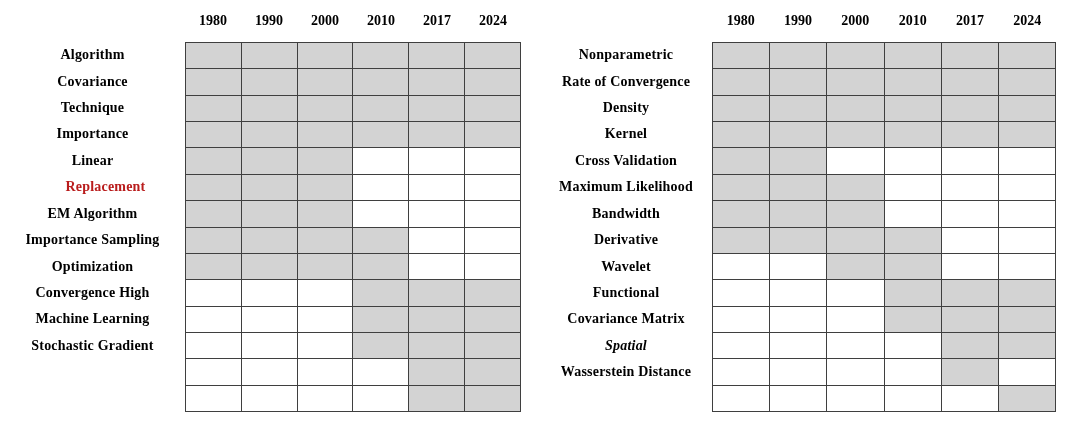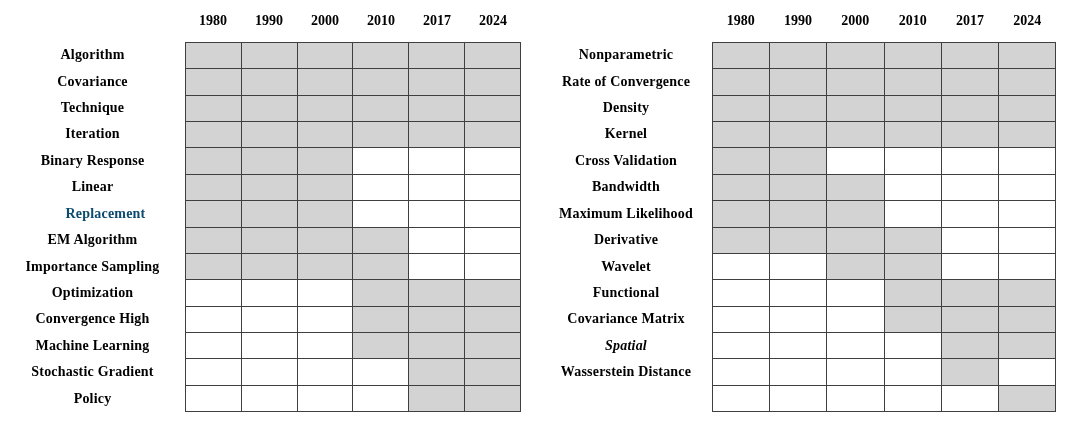--- a/index.html
+++ b/index.html
@@ -31,31 +31,29 @@
 <body>
 
 <div class="canvas">
   <section class="panel panel-left">
       <div class="labels">
         <div class="label-spacer"></div>
         <div class="labels-inner">
           <div class="row-label" style="color: rgb(0, 0, 0);">Algorithm</div>
           <div class="row-label" style="color: rgb(0, 0, 0);">Covariance</div>
           <div class="row-label" style="color: rgb(0, 0, 0);">Technique</div>
-          <div class="row-label" style="color: rgb(0, 0, 0);">Iteration</div>
-          <div class="row-label" style="color: rgb(0, 0, 0);">Binary Response</div>
+          <div class="row-label" style="color: rgb(0, 0, 0);">Importance</div>
           <div class="row-label" style="color: rgb(0, 0, 0);">Linear</div>
-          <div class="row-label" style="color: #0c4a6e; padding-left: 26px;">Replacement</div>
+          <div class="row-label" style="color: #b91c1c; padding-left: 26px;">Replacement</div>
           <div class="row-label" style="color: rgb(0, 0, 0);">EM Algorithm</div>
           <div class="row-label" style="color: rgb(0, 0, 0);">Importance Sampling</div>
           <div class="row-label" style="color: rgb(0, 0, 0);">Optimization</div>
           <div class="row-label" style="color: rgb(0, 0, 0);">Convergence High</div>
           <div class="row-label" style="color: rgb(0, 0, 0);">Machine Learning</div>
           <div class="row-label" style="color: rgb(0, 0, 0);">Stochastic Gradient</div>
-          <div class="row-label" style="color: rgb(0, 0, 0);">Policy</div>
         </div>
       </div>
       <div class="gridcol">
         <div class="years">
           <div class="year" style="color: rgb(0, 0, 0);">1980</div>
           <div class="year" style="color: rgb(0, 0, 0);">1990</div>
           <div class="year" style="color: rgb(0, 0, 0);">2000</div>
           <div class="year" style="color: rgb(0, 0, 0);">2010</div>
           <div class="year" style="color: rgb(0, 0, 0);">2017</div>
           <div class="year" style="color: rgb(0, 0, 0);">2024</div>
@@ -150,22 +148,22 @@
     </section>
   <section class="panel panel-right">
       <div class="labels">
         <div class="label-spacer"></div>
         <div class="labels-inner">
           <div class="row-label" style="color: rgb(0, 0, 0);">Nonparametric</div>
           <div class="row-label" style="color: rgb(0, 0, 0);">Rate of Convergence</div>
           <div class="row-label" style="color: rgb(0, 0, 0);">Density</div>
           <div class="row-label" style="color: rgb(0, 0, 0);">Kernel</div>
           <div class="row-label" style="color: rgb(0, 0, 0);">Cross Validation</div>
+          <div class="row-label" style="color: rgb(0, 0, 0);">Maximum Likelihood</div>
           <div class="row-label" style="color: rgb(0, 0, 0);">Bandwidth</div>
-          <div class="row-label" style="color: rgb(0, 0, 0);">Maximum Likelihood</div>
           <div class="row-label" style="color: rgb(0, 0, 0);">Derivative</div>
           <div class="row-label" style="color: rgb(0, 0, 0);">Wavelet</div>
           <div class="row-label" style="color: rgb(0, 0, 0);">Functional</div>
           <div class="row-label" style="color: rgb(0, 0, 0);">Covariance Matrix</div>
           <div class="row-label" style="color: rgb(0, 0, 0); font-style: italic;">Spatial</div>
           <div class="row-label" style="color: rgb(0, 0, 0);">Wasserstein Distance</div>
         </div>
       </div>
       <div class="gridcol">
         <div class="years">

